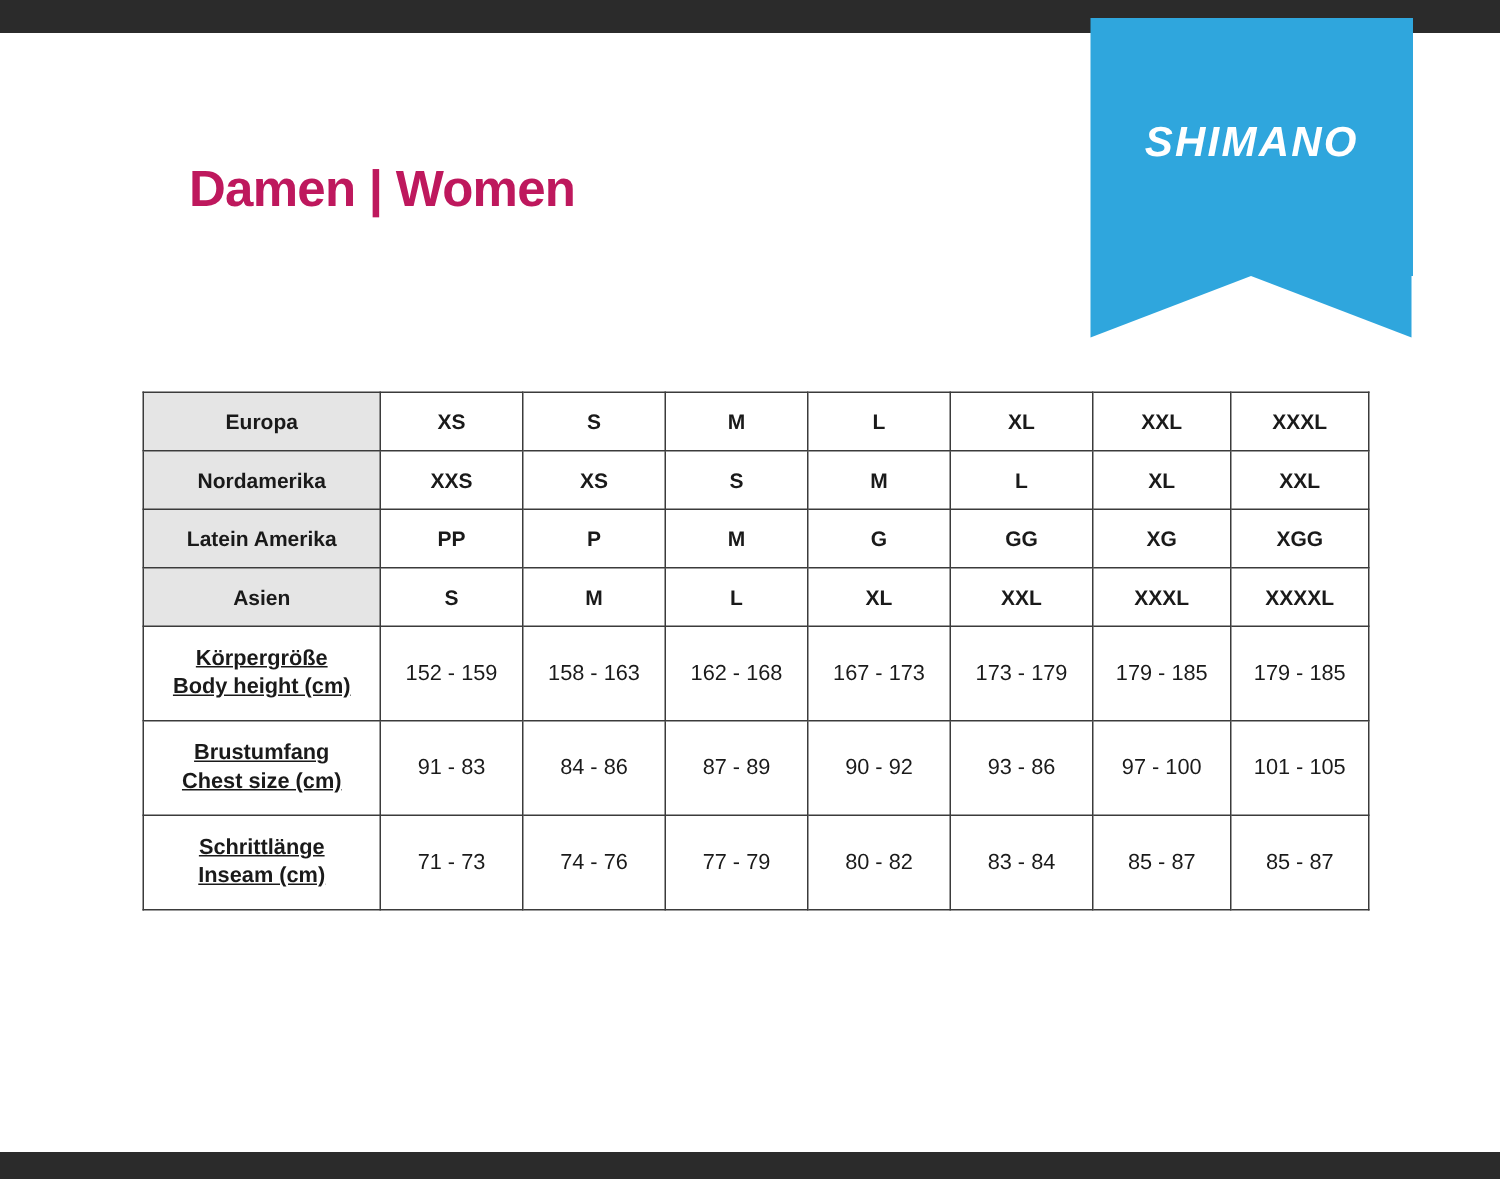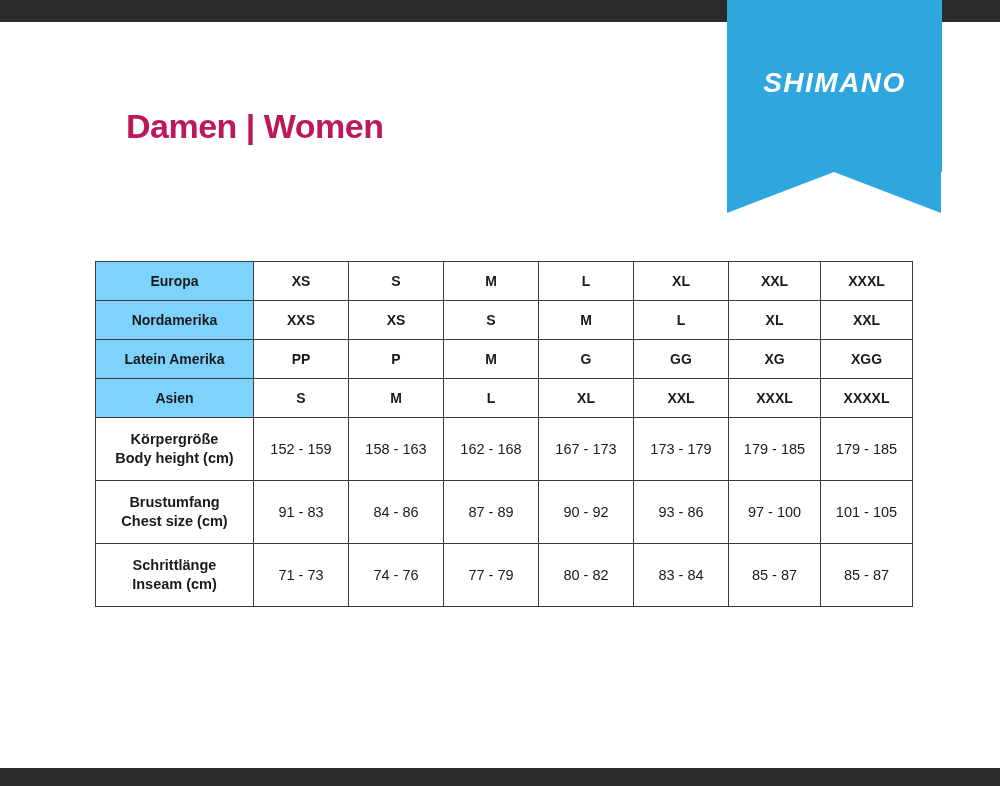--- a/index.html
+++ b/index.html
@@ -68,21 +68,21 @@
     color: #be185d;
     letter-spacing: -0.5px;
     line-height: 44px;
     margin-top: 8px;
     white-space: nowrap;
   }
   
   .banner {
     position: absolute;
     left: 727px;
-    top: 0px;
+    top: 12px;
     width: 207px;
     height: 213px;
     z-index: 6;
   }
   .banner-body {
     position: absolute;
     top: 0; left: 0;
     width: 215px;
     height: 172px;
     background: #2fa6dd;
@@ -121,21 +121,21 @@
   table.size-table td {
     border: 1px solid #3b3b3b;
     text-align: center;
     vertical-align: middle;
     font-size: 14px;
     color: #1a1a1a;
     font-weight: bold;
     padding: 0;
   }
   td.rowhead {
-    background: #7dd3fc;
+    background: #e5e5e5;
     color: #ffffff;
     text-align: left;
     padding-left: 12px;
     font-size: 14.5px;
     font-weight: bold;
   }
   td.rowhead-white {
     background: #ffffff;
     color: #1a1a1a;
     text-align: left;
@@ -145,21 +145,21 @@
     line-height: 19px;
   }
   td.blue-cell {
     background: #ffffff;
     color: #1a1a1a;
     font-weight: bold;
     margin-left: 44px;
   }
   tr.head-row td { height: 38px; }
   tr.data-row td { height: 62px; font-weight: normal; font-size: 14.5px; }
-  tr.data-row td.rowhead-white { font-weight: bold; }
+  tr.data-row td.rowhead-white { font-weight: bold; text-decoration: underline; }
   .two-line span { display: block; }
 </style>
 </head>
 <body>
 
 <div class="page">
 
   <div class="top-band"></div>
   <div class="white-card"></div>
   <div class="bottom-band"></div>

